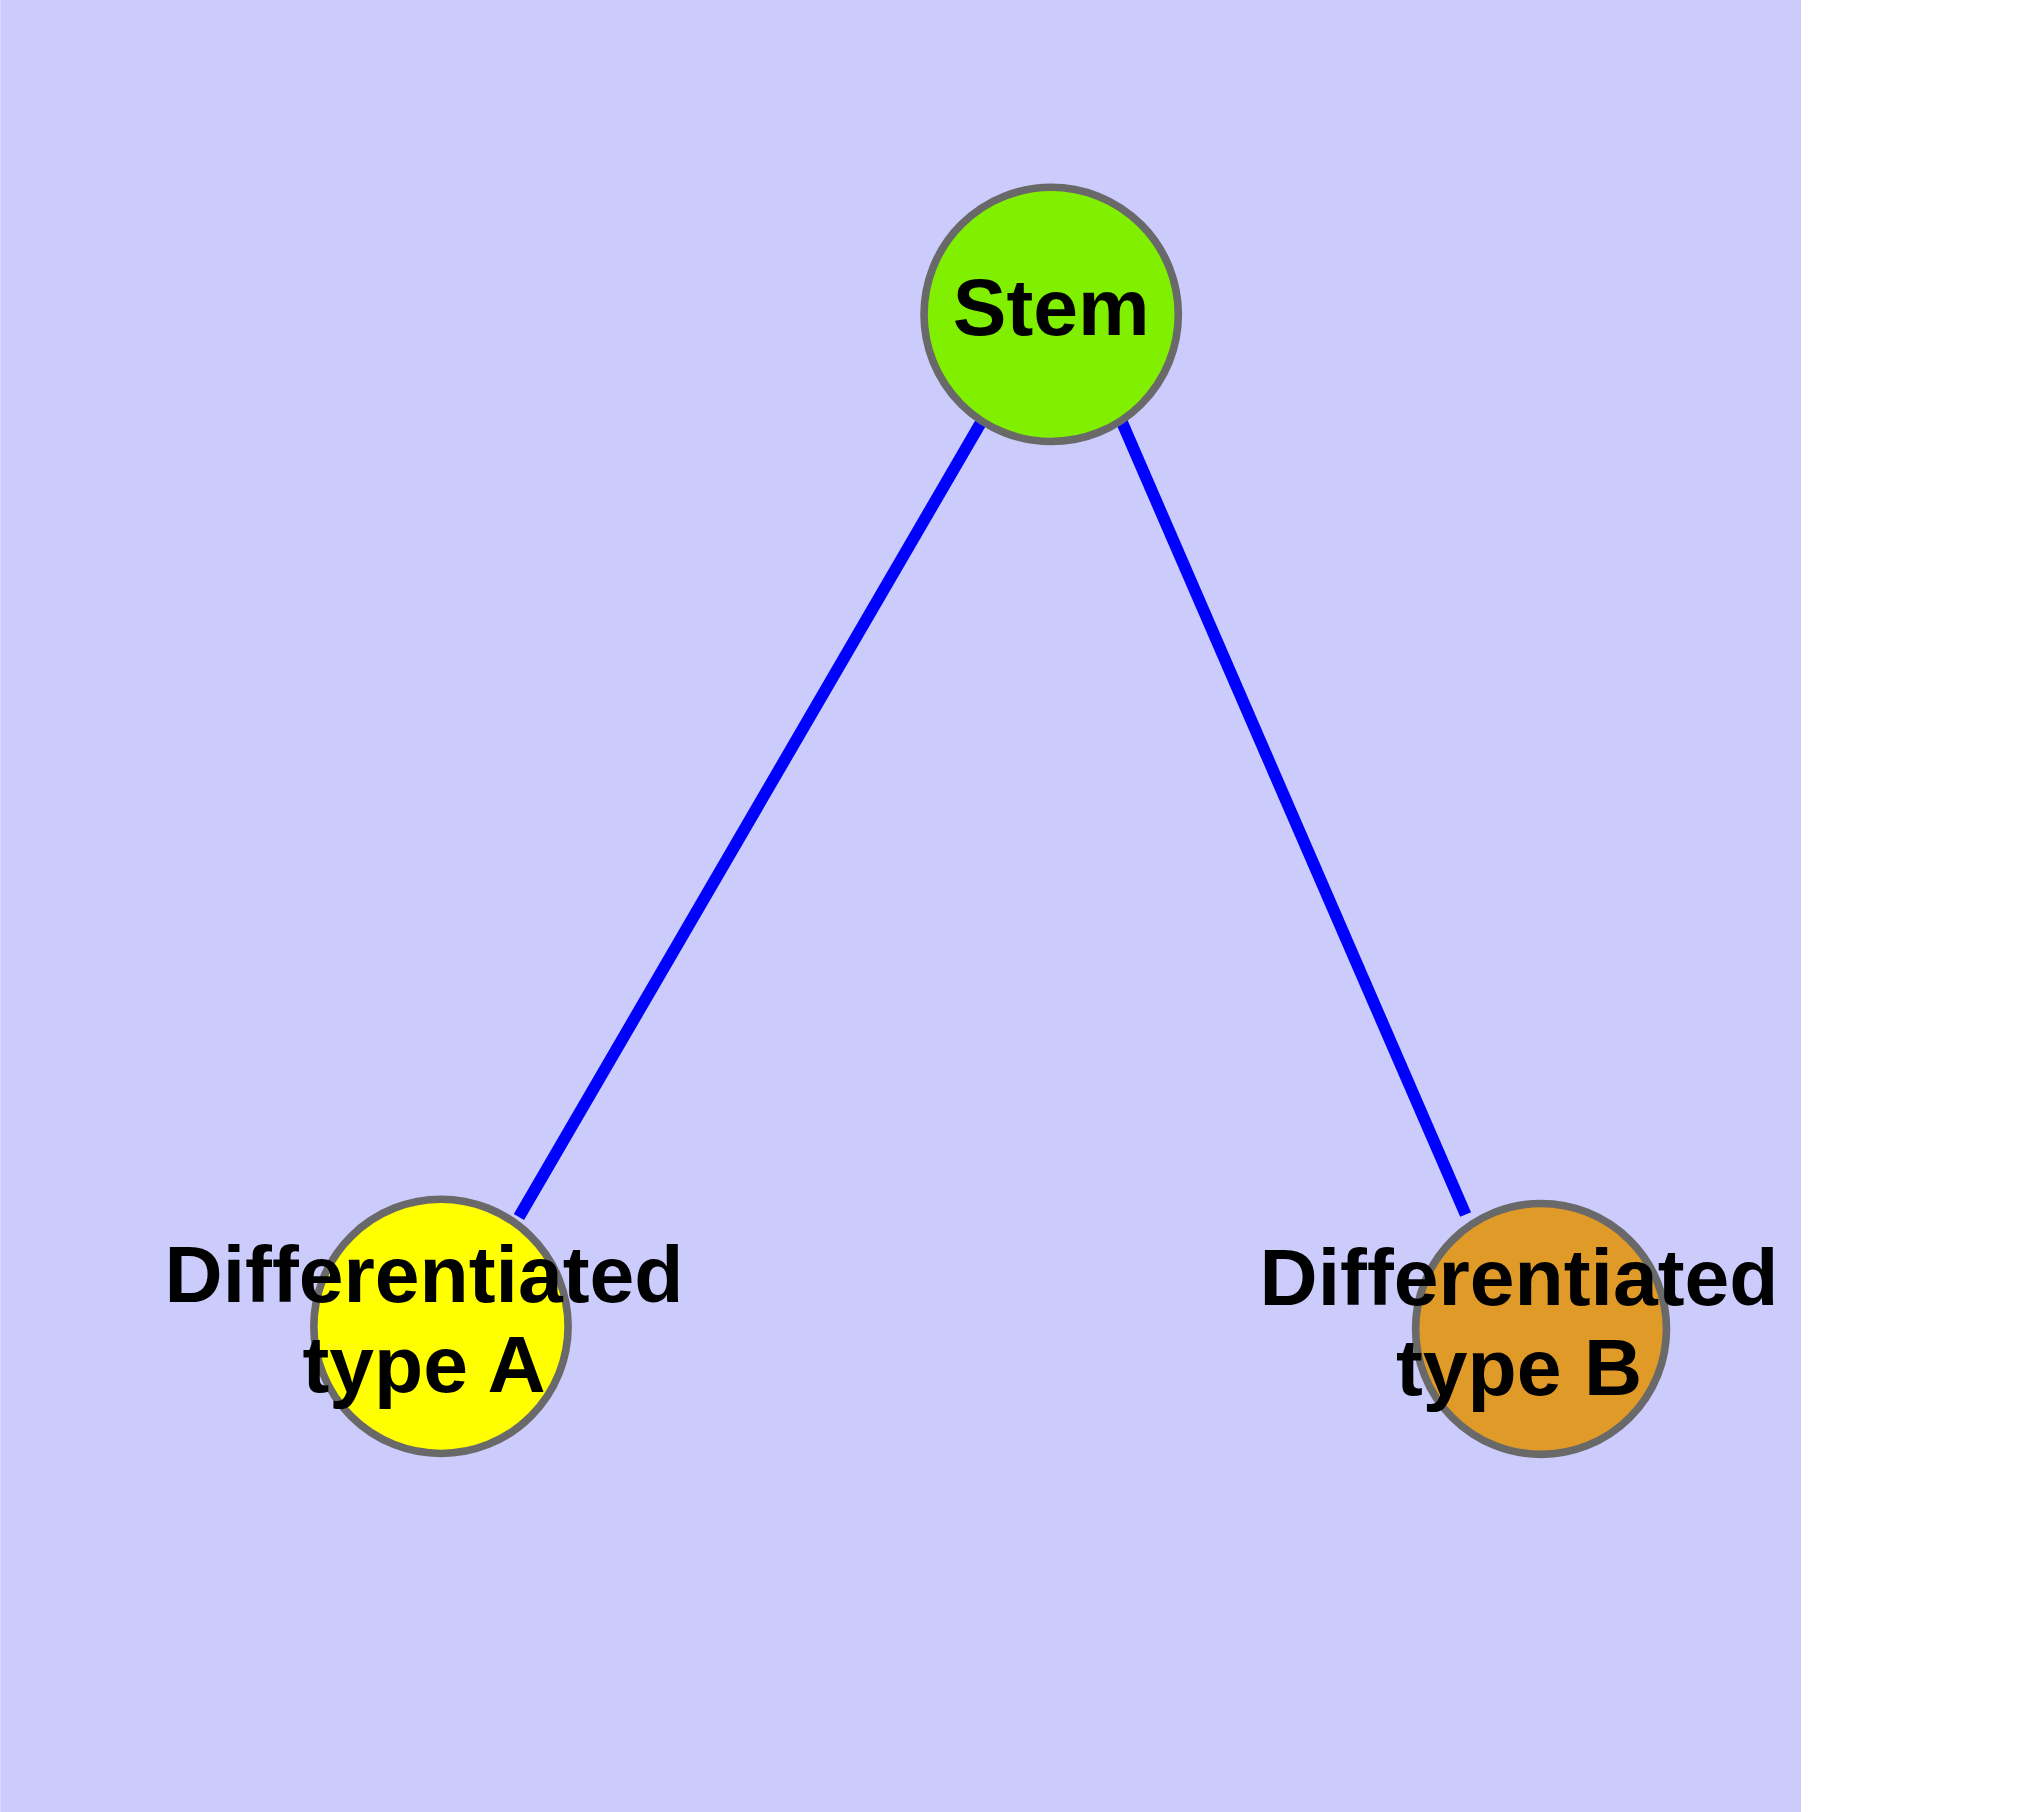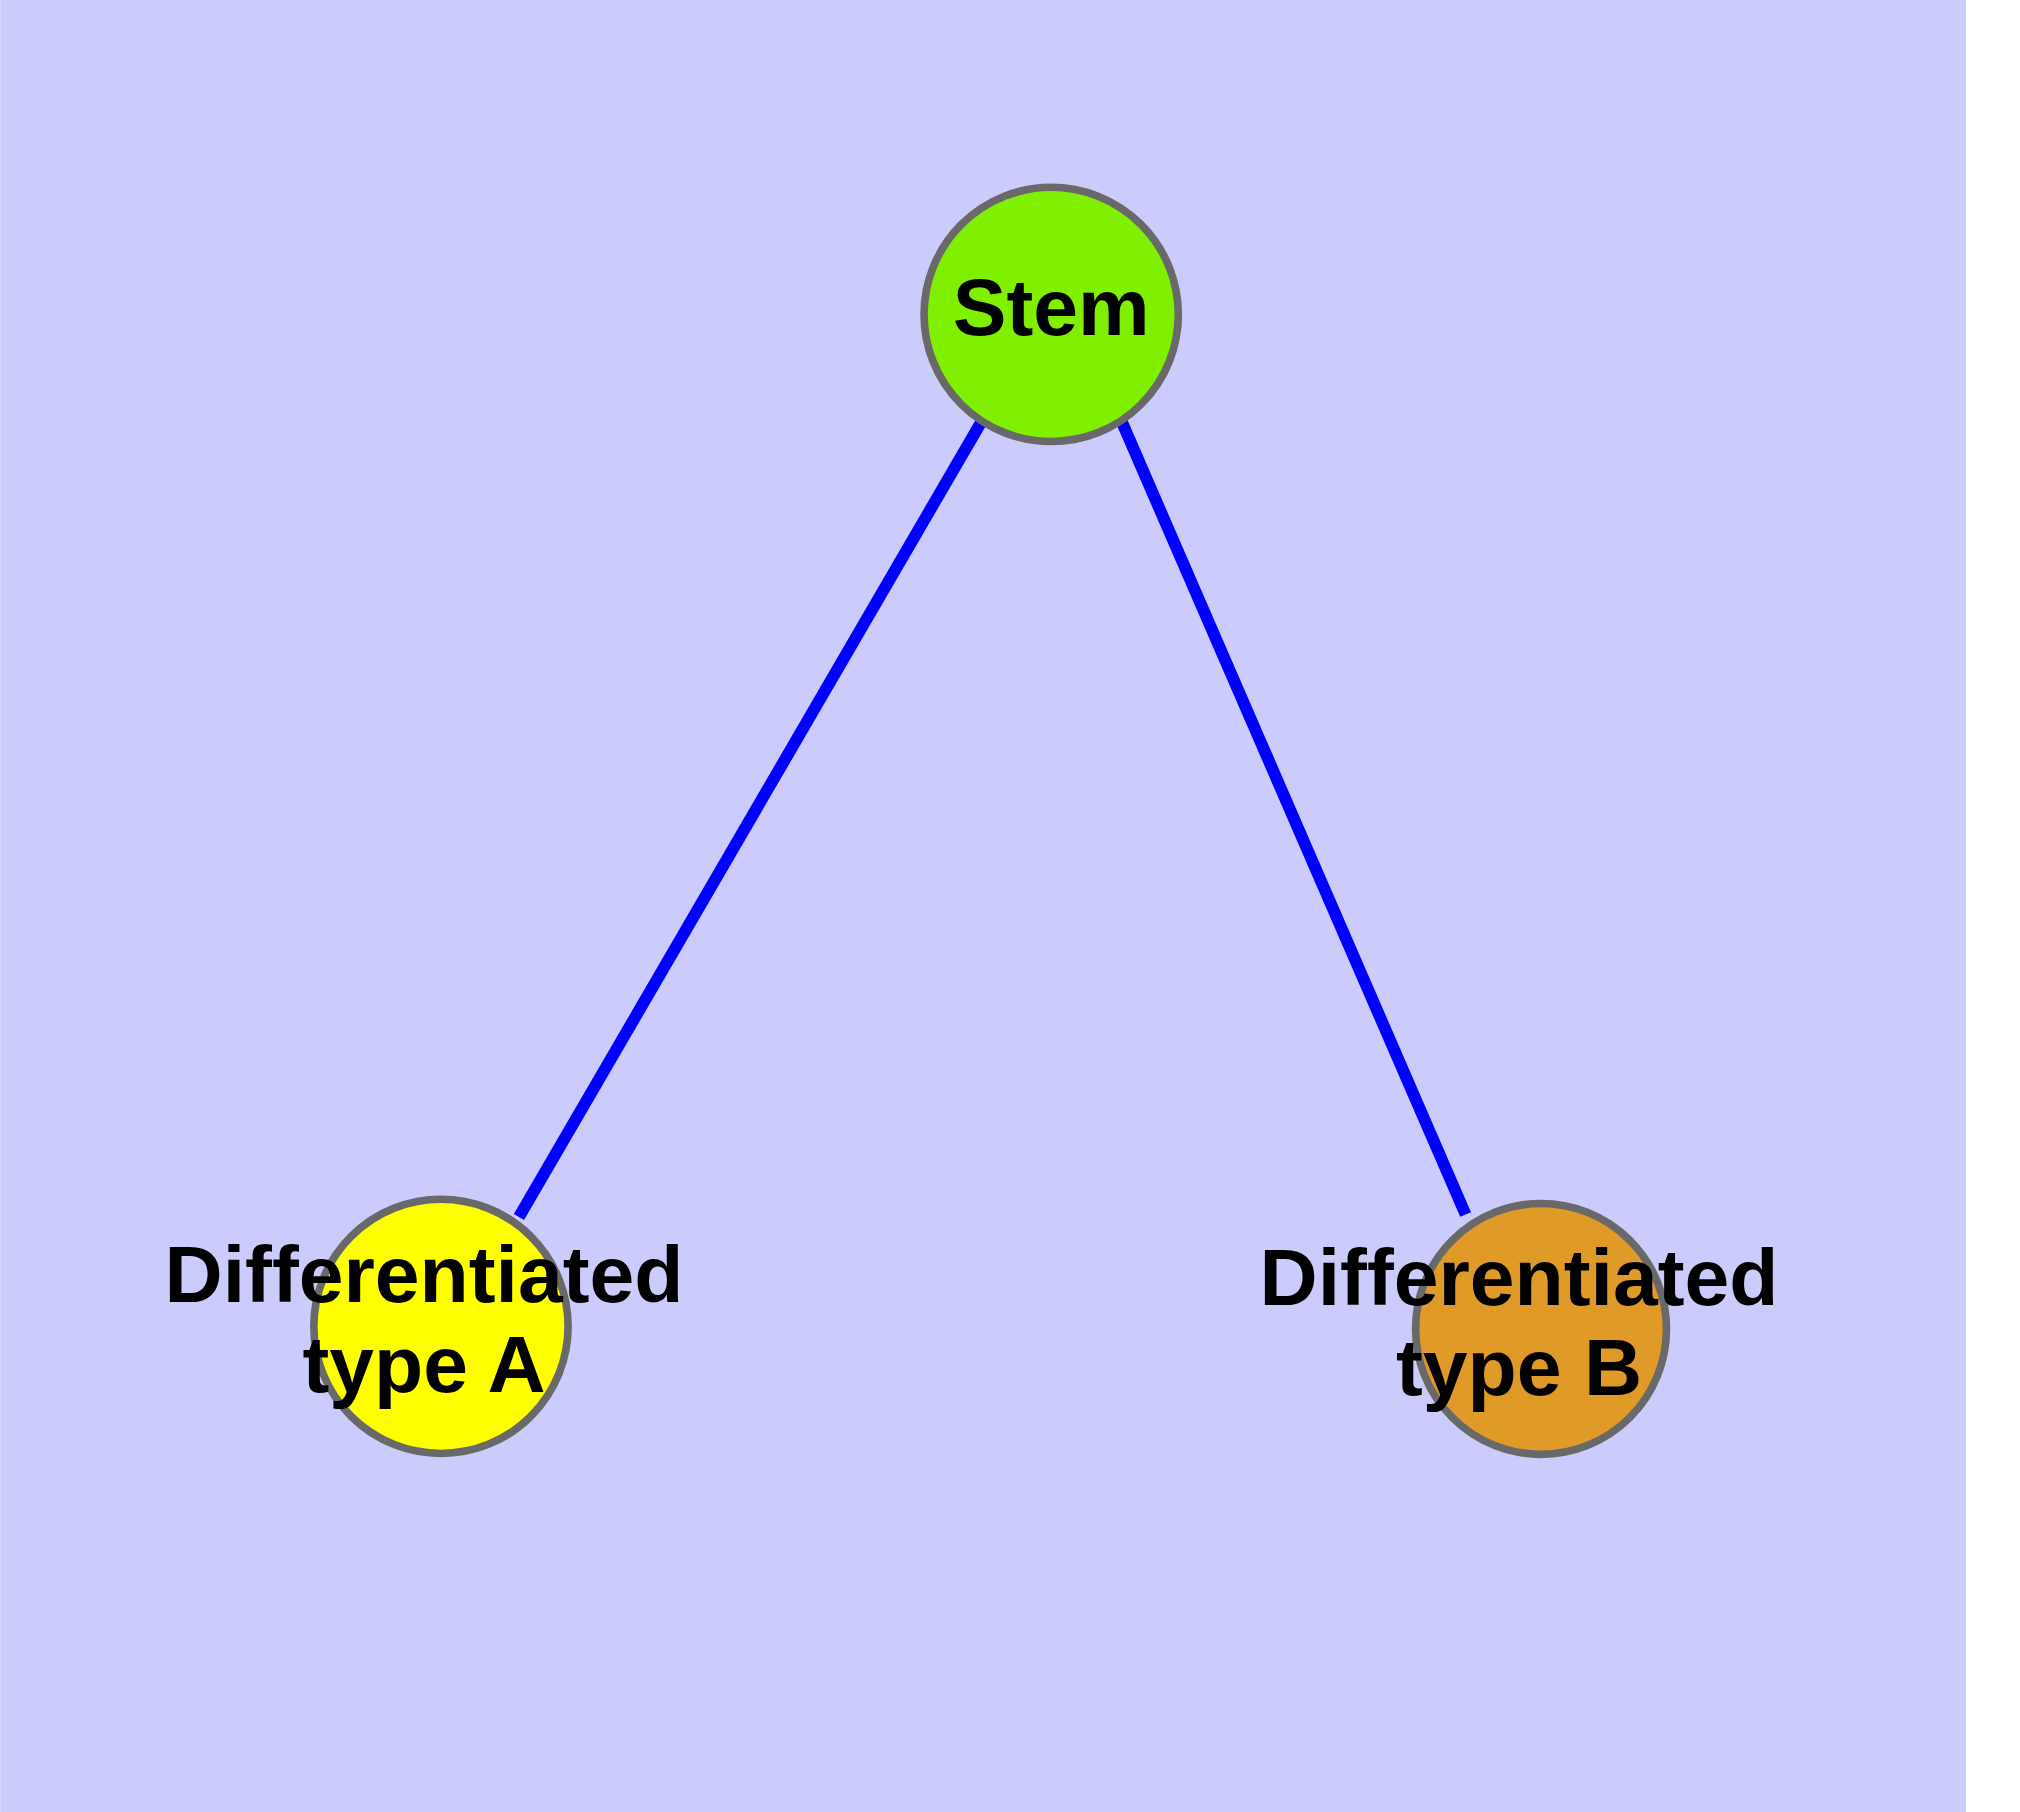--- a/index.html
+++ b/index.html
@@ -30,21 +30,21 @@
     text-anchor: middle;
     dominant-baseline: middle;
   }
   .edge-line {
     stroke-linecap: butt;
   }
 </style>
 </head>
 <body>
 
-<div id="canvas" style="width: 1966px; height: 1812px;">
+<div id="canvas" style="width: 1801px; height: 1812px;">
   <svg id="graph-svg" viewBox="0 0 2384 2138" xmlns="http://www.w3.org/2000/svg" style="width: 2021px; height: 1812px;">
 
     <rect id="bg-rect" x="0" y="0" width="2384" height="2138" fill="#CCCCFC"></rect>
 
     <g id="edges-group">
         <line x1="1158" y1="497" x2="612" y2="1436" stroke="#0000FF" stroke-width="14" class="edge-line"></line>
         <line x1="1323" y1="497" x2="1729" y2="1433" stroke="#0000FF" stroke-width="14" class="edge-line"></line>
       </g>
     <g id="nodes-group">
         <circle cx="1240" cy="371" r="150" fill="#80F000" stroke="#696969" stroke-width="9"></circle>

